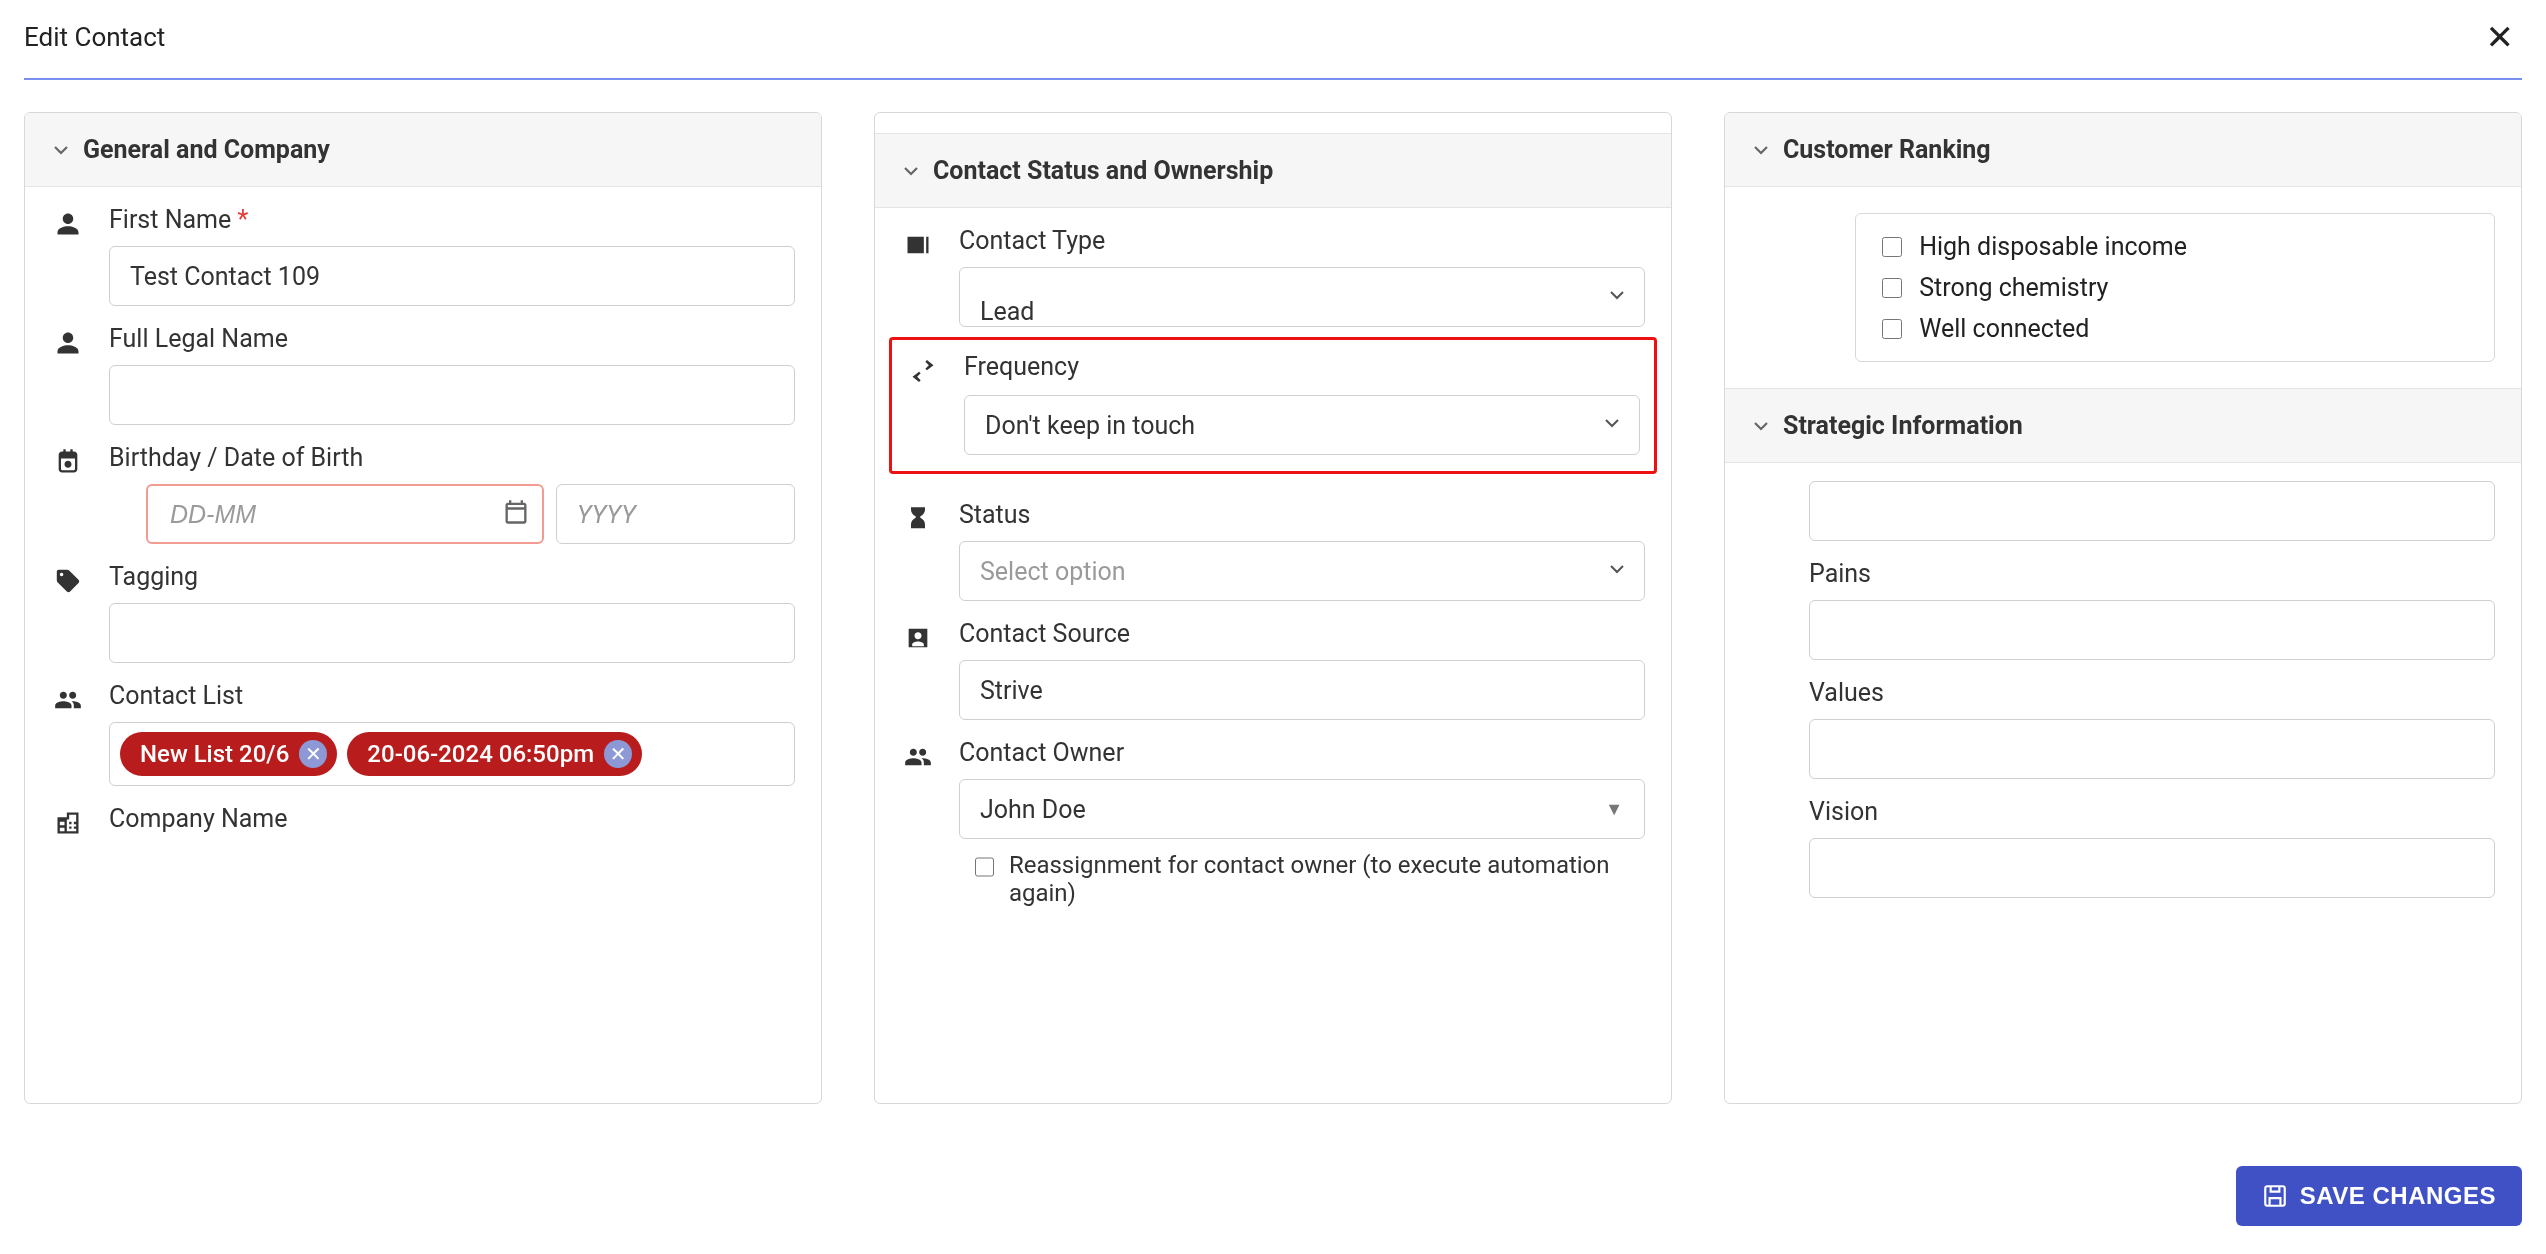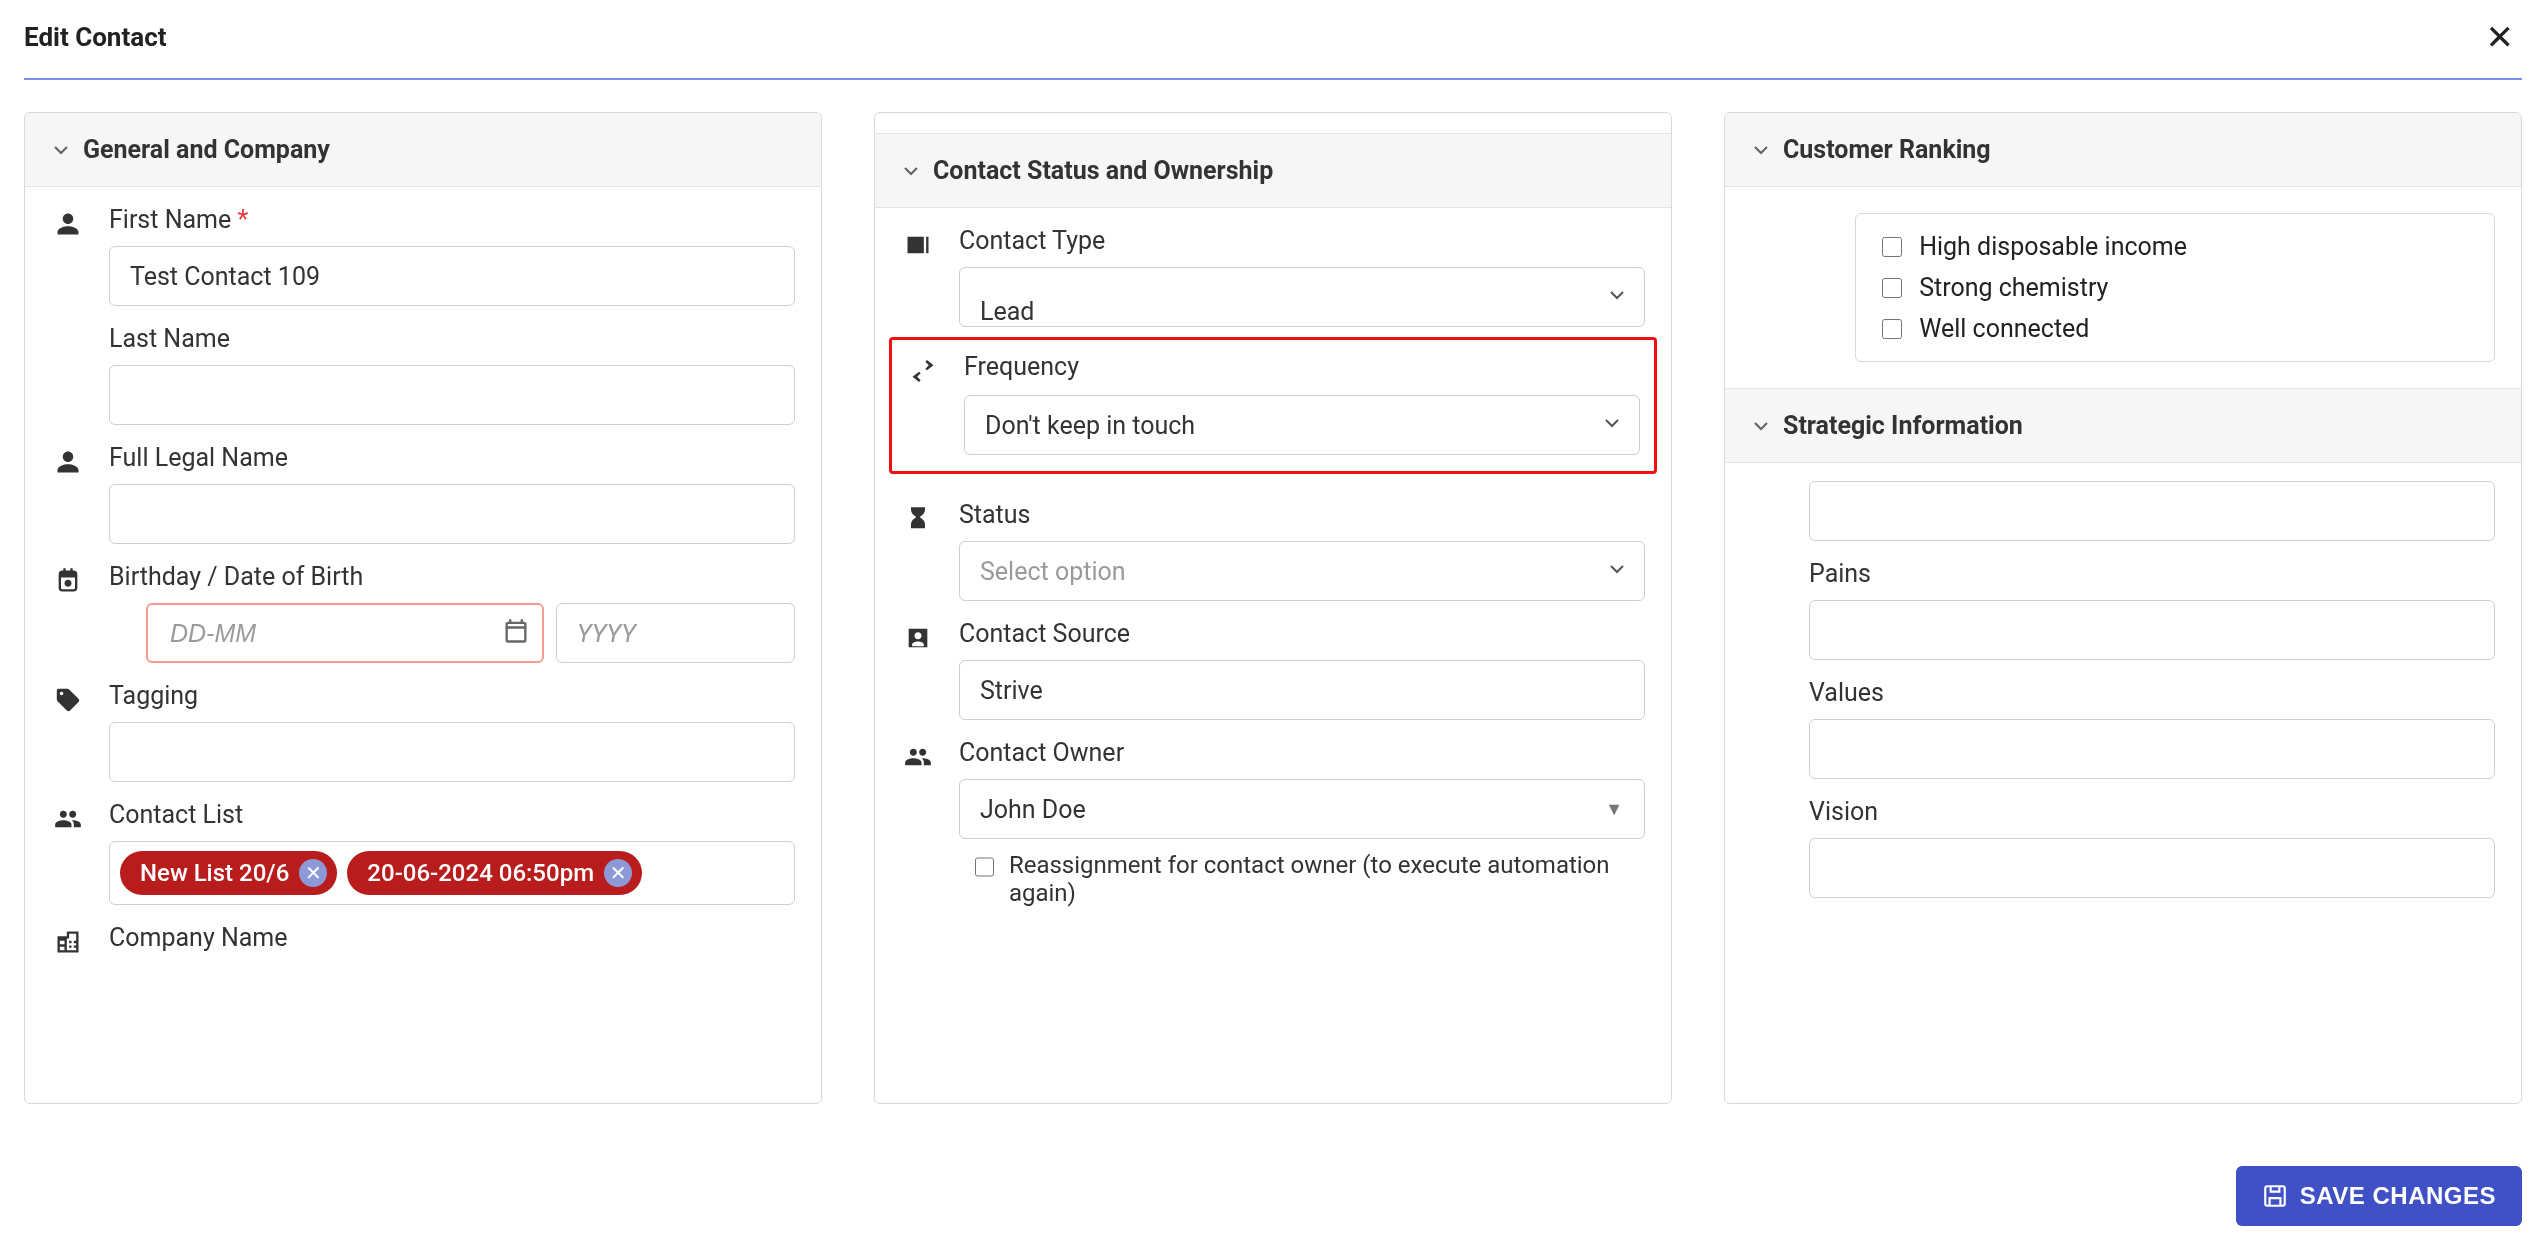--- a/index.html
+++ b/index.html
@@ -1,20 +1,20 @@
 <!DOCTYPE html>
 <html><head>
 <meta charset="utf-8">
 <style>
   * { box-sizing: border-box; }
   html, body { margin:0; padding:0; font-family: -apple-system, BlinkMacSystemFont, "Segoe UI", Roboto, Helvetica, Arial, sans-serif; color:#222; background:#fff; }
   body { width:2546px; height:1254px; position:relative; }
 
   .header { display:flex; align-items:center; justify-content:space-between; padding:16px 24px 20px 24px; }
-  .header-title { font-size:26px; font-weight:700; }
+  .header-title { font-size:26px; font-weight:400; }
   .close-btn { font-size:34px; line-height:1; cursor:pointer; padding:4px 8px; font-weight:400;}
   .divider { border:none; border-top:2px solid #7b8ff0; margin:0 24px; }
 
   .columns { display:flex; gap:52px; padding:32px 24px 0 24px; }
   .panel { flex:1; border:1px solid #d8d8d8; border-radius:6px; background:#fff; overflow:hidden; position:relative; }
   .panel-inner { height:990px; overflow-y:auto; }
   .panel-scroll::-webkit-scrollbar { width:12px;}
   .panel-scroll::-webkit-scrollbar-thumb { background:#cfcfcf; border-radius:6px;}
 
   .section-header { display:flex; align-items:center; gap:12px; padding:22px 26px; background:#f6f6f6; border-bottom:1px solid #e4e4e4; border-top:1px solid #e4e4e4; font-size:25px; font-weight:700; color:#333; }
@@ -141,27 +141,20 @@
               <svg viewBox="0 0 24 24">
                 <use href="#i-person"></use>
               </svg>
             </div>
           <div class="field-body">
             <div class="field-label"><span>First Name</span> <span class="req">*</span></div>
             <input class="input" value="Test Contact 109" style="">
           </div>
         </div>
 
-        <div class="field-row">
-          <div class="no-icon"></div>
-          <div class="field-body">
-            <div class="field-label">Last Name</div>
-            <input class="input" value="" style="">
-          </div>
-        </div>
 
         <div class="field-row">
           <div class="field-icon">
               <svg viewBox="0 0 24 24">
                 <use href="#i-person"></use>
               </svg>
             </div>
           <div class="field-body">
             <div class="field-label">Full Legal Name</div>
             <input class="input" value="" style="">

